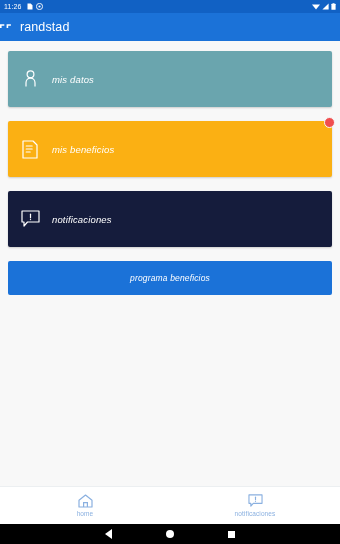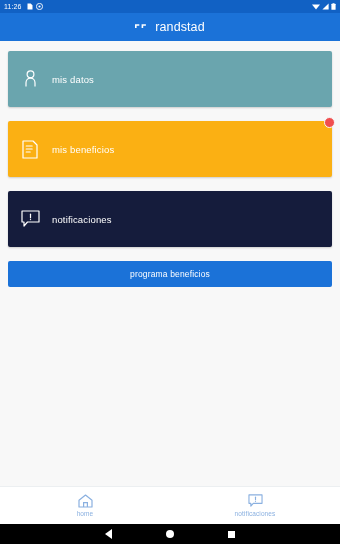--- a/index.html
+++ b/index.html
@@ -18,47 +18,47 @@
     color: #fff;
   }
   .status-time { font-size: 7px; letter-spacing: .1px; line-height: 1; }
   .status-left-icons { display: flex; align-items: center; gap: 3px; margin-left: 5px; }
   .status-right { margin-left: auto; display: flex; align-items: center; gap: 2px; }
   .sicon { display: block; }
 
   
   .appbar {
     height: 28px; flex: 0 0 28px; background: #1b72d8;
-    display: flex; align-items: center; justify-content: center;
+    display: flex; align-items: center; justify-content: flex-start;
   }
   .brand { display: flex; align-items: center; gap: 5px; }
   .brand-word { color: #fff; font-size: 12.5px; letter-spacing: .1px; }
 
   
   .content {
     flex: 1 1 auto; background: #f8f8f8;
-    padding: 10px 8px 0 8px; overflow: hidden;
+    padding: 10px 8px 0 8px; overflow: hidden; font-style: italic;
   }
   .card {
     position: relative; height: 56px; border-radius: 2px;
     display: flex; align-items: center; margin-bottom: 14px;
     box-shadow: 0 1px 2px rgba(0,0,0,.18);
   }
   .card-icon {
     width: 44px; display: flex; align-items: center; justify-content: center;
     flex: 0 0 44px;
   }
   .card-label { color: #fff; font-size: 9.5px; letter-spacing: .15px; }
   .dot {
     position: absolute; top: -4px; right: -3px;
     width: 11px; height: 11px; border-radius: 50%;
     background: #f04e4e; border: 1px solid #f8f8f8;
   }
   .cta {
-    height: 26px; border-radius: 2px; background: #1b72d8;
+    height: 34px; border-radius: 2px; background: #1b72d8;
     display: flex; align-items: center; justify-content: center;
     margin-top: 1px;
   }
   .cta span { color: #fff; font-size: 8.5px; letter-spacing: .15px; }
 
   
   .tabbar {
     flex: 0 0 38px; height: 38px; background: #fff;
     border-top: 1px solid #eceff1;
     display: flex; align-items: center;

